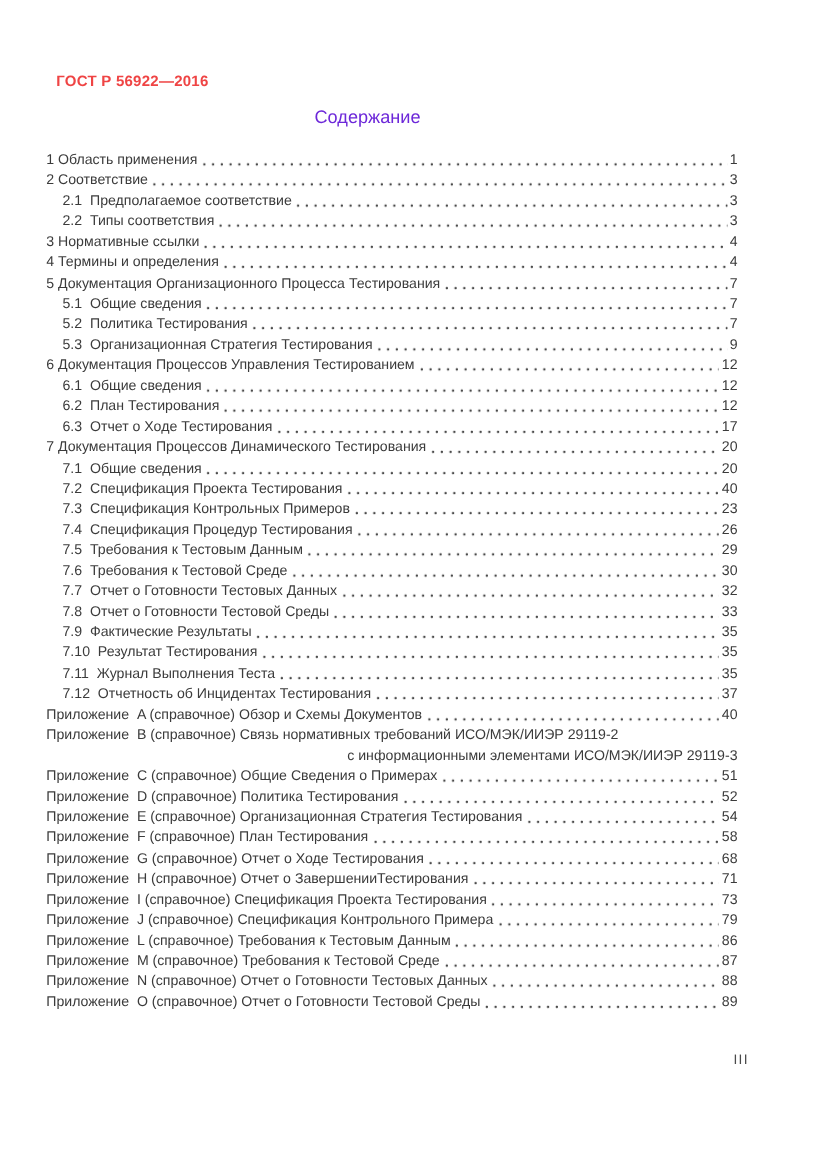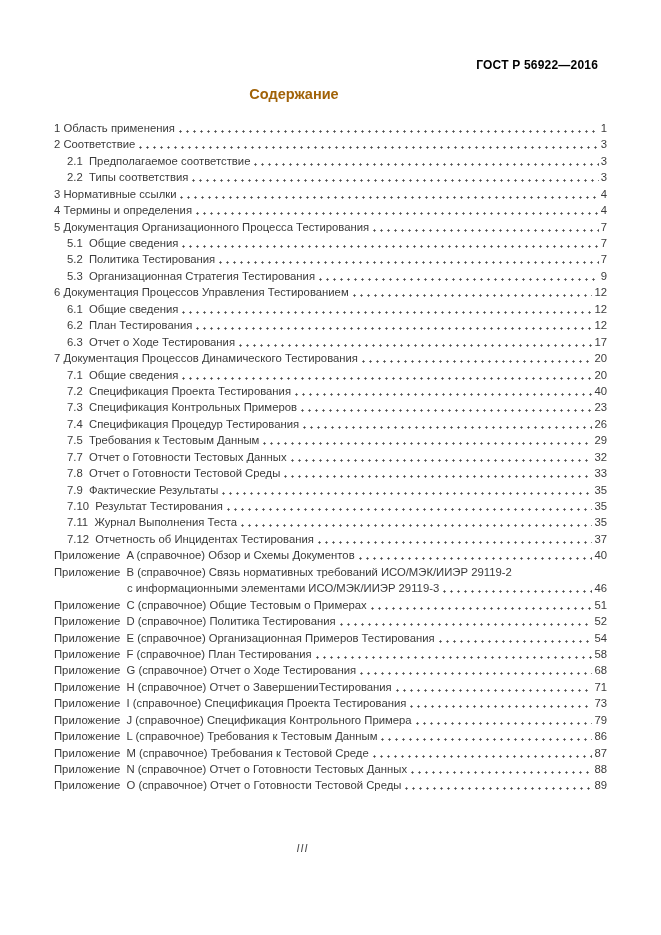--- a/index.html
+++ b/index.html
@@ -14,41 +14,40 @@
     width: 661px;
     height: 935px;
     background: #ffffff;
     overflow: hidden;
   }
   .doc-number {
     position: absolute;
     top: 58px;
     left: 45px;
     width: 553px;
-    text-align: right;
     font-weight: bold;
     font-size: 12px;
-    color: #000000;
+    color: #ef4444;
     letter-spacing: 0.2px;
   }
   .title {
     position: absolute;
     top: 86px;
     left: 0;
     width: 588px;
     margin: 0;
     text-align: center;
     font-size: 14.5px;
-    font-weight: bold;
-    color: #a16207;
+    font-weight: normal;
+    color: #6d28d9;
   }
   .toc {
     position: absolute;
     top: 120px;
-    left: 54px;
+    left: 37px;
     width: 553px;
   }
   .row {
     display: flex;
     align-items: flex-end;
     height: 16.45px;
     font-size: 11.3px;
     line-height: 16.45px;
     overflow: hidden;
   }
@@ -65,31 +64,30 @@
     background-size: 7px 3px;
     background-repeat: repeat-x;
     background-position: left bottom;
   }
   .row .pg {
     flex: 0 0 auto;
     white-space: pre;
   }
   .indent-0 { padding-left: 0; }
   .indent-1 { padding-left: 13px; justify-content: center; }
-  .indent-2 { padding-left: 73px; }
+  .indent-2 { padding-left: 73px; flex-direction: column; }
   .folio {
     position: absolute;
     top: 842px;
-    left: 34px;
+    left: 62px;
     width: 537px;
-    text-align: center;
+    text-align: right;
     font-size: 11px;
     color: #4a4a4a;
     letter-spacing: 1px;
-    font-style: italic;
   }
 </style>
 </head>
 <body>
 
 <div class="page">
   <div class="doc-number">ГОСТ Р 56922—2016</div>
 
   <h1 class="title">Содержание</h1>
 
@@ -208,20 +206,25 @@
     <span class="leader"></span>
     <span class="pg">26</span>
   </div>
 
   <div class="row indent-1">
     <span class="lbl">7.5  Требования к Тестовым Данным</span>
     <span class="leader"></span>
     <span class="pg">29</span>
   </div>
 
+  <div class="row indent-1">
+    <span class="lbl">7.6  Требования к Тестовой Среде</span>
+    <span class="leader"></span>
+    <span class="pg">30</span>
+  </div>
 
   <div class="row indent-1">
     <span class="lbl">7.7  Отчет о Готовности Тестовых Данных</span>
     <span class="leader"></span>
     <span class="pg">32</span>
   </div>
 
   <div class="row indent-1">
     <span class="lbl">7.8  Отчет о Готовности Тестовой Среды</span>
     <span class="leader"></span>
@@ -264,33 +267,33 @@
     <span class="pg"></span>
   </div>
 
   <div class="row indent-2">
     <span class="lbl">с информационными элементами ИСО/МЭК/ИИЭР 29119-3</span>
     <span class="leader"></span>
     <span class="pg">46</span>
   </div>
 
   <div class="row indent-0">
-    <span class="lbl">Приложение  C (справочное) Общие Тестовым о Примерах</span>
+    <span class="lbl">Приложение  C (справочное) Общие Сведения о Примерах</span>
     <span class="leader"></span>
     <span class="pg">51</span>
   </div>
 
   <div class="row indent-0">
     <span class="lbl">Приложение  D (справочное) Политика Тестирования</span>
     <span class="leader"></span>
     <span class="pg">52</span>
   </div>
 
   <div class="row indent-0">
-    <span class="lbl">Приложение  E (справочное) Организационная Примеров Тестирования</span>
+    <span class="lbl">Приложение  E (справочное) Организационная Стратегия Тестирования</span>
     <span class="leader"></span>
     <span class="pg">54</span>
   </div>
 
   <div class="row indent-0">
     <span class="lbl">Приложение  F (справочное) План Тестирования</span>
     <span class="leader"></span>
     <span class="pg">58</span>
   </div>
 

